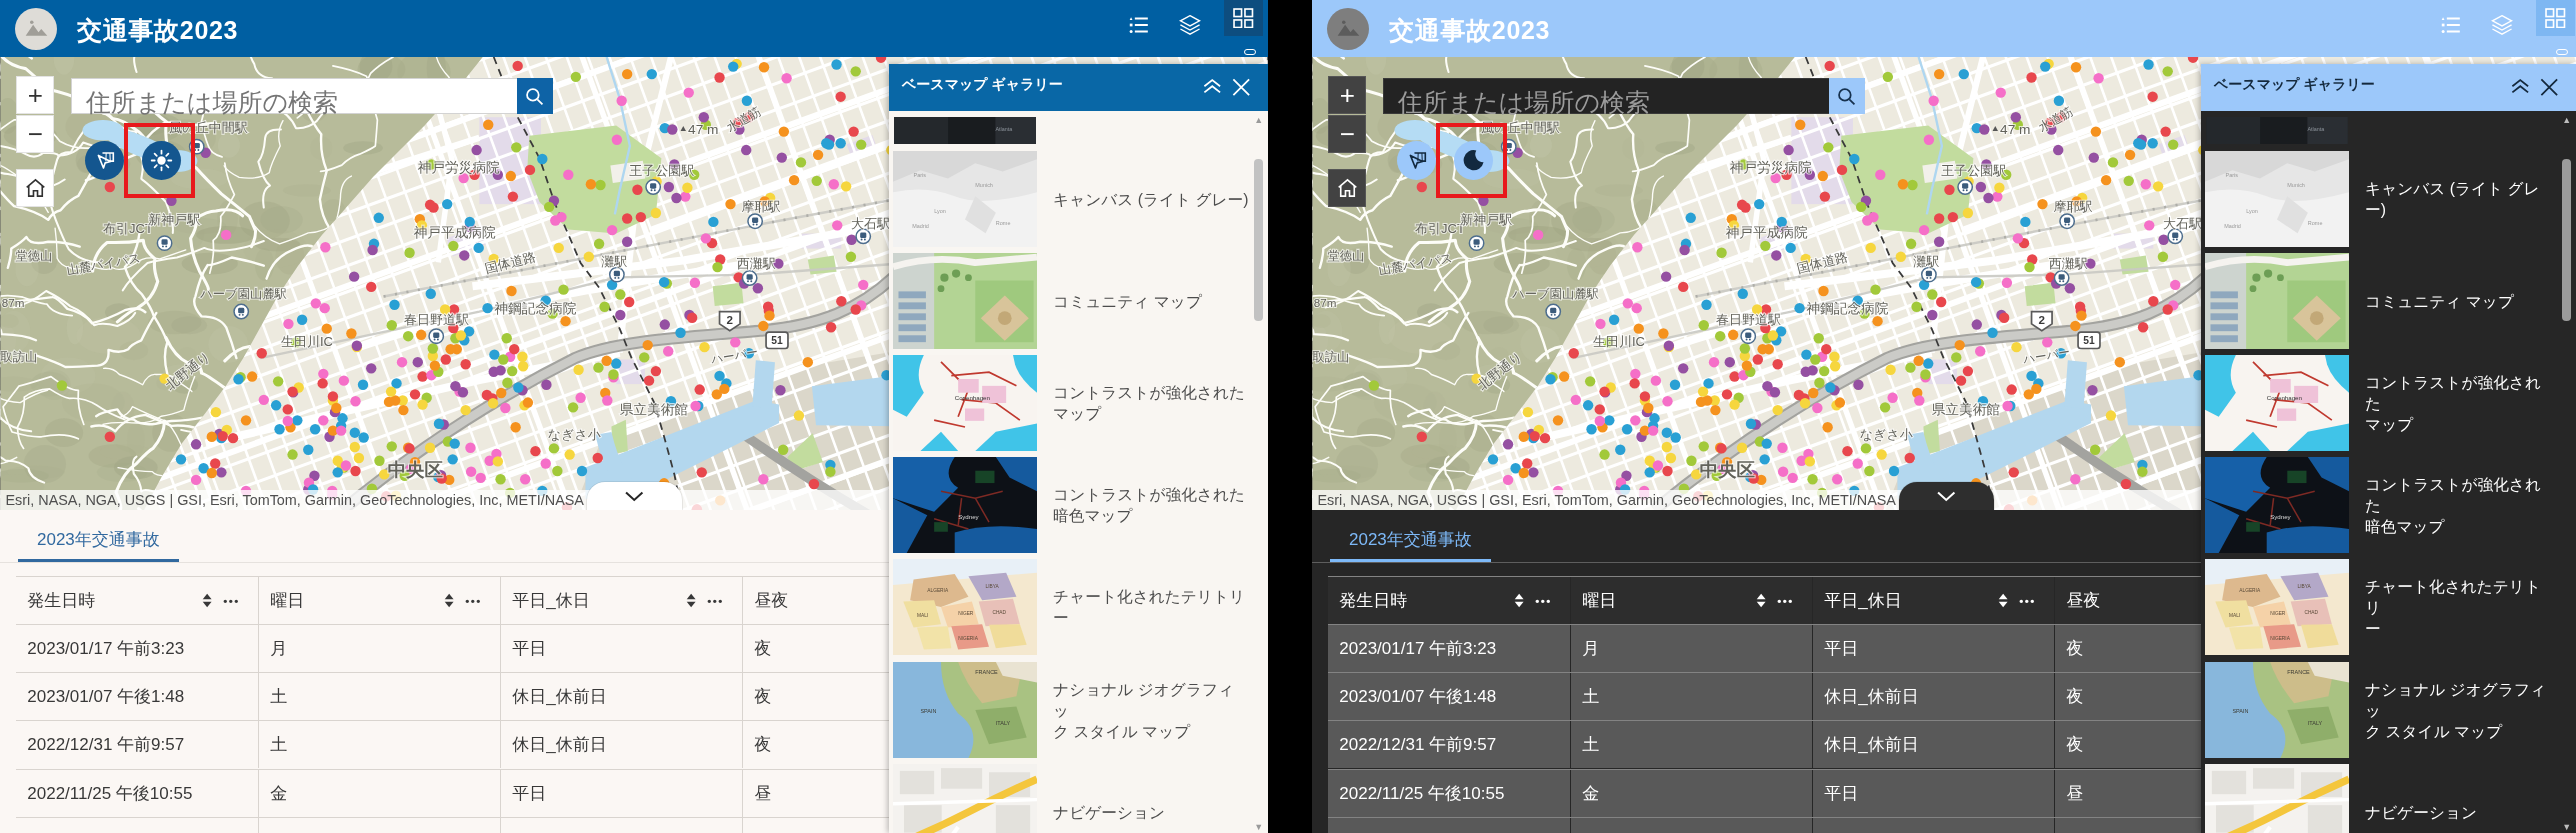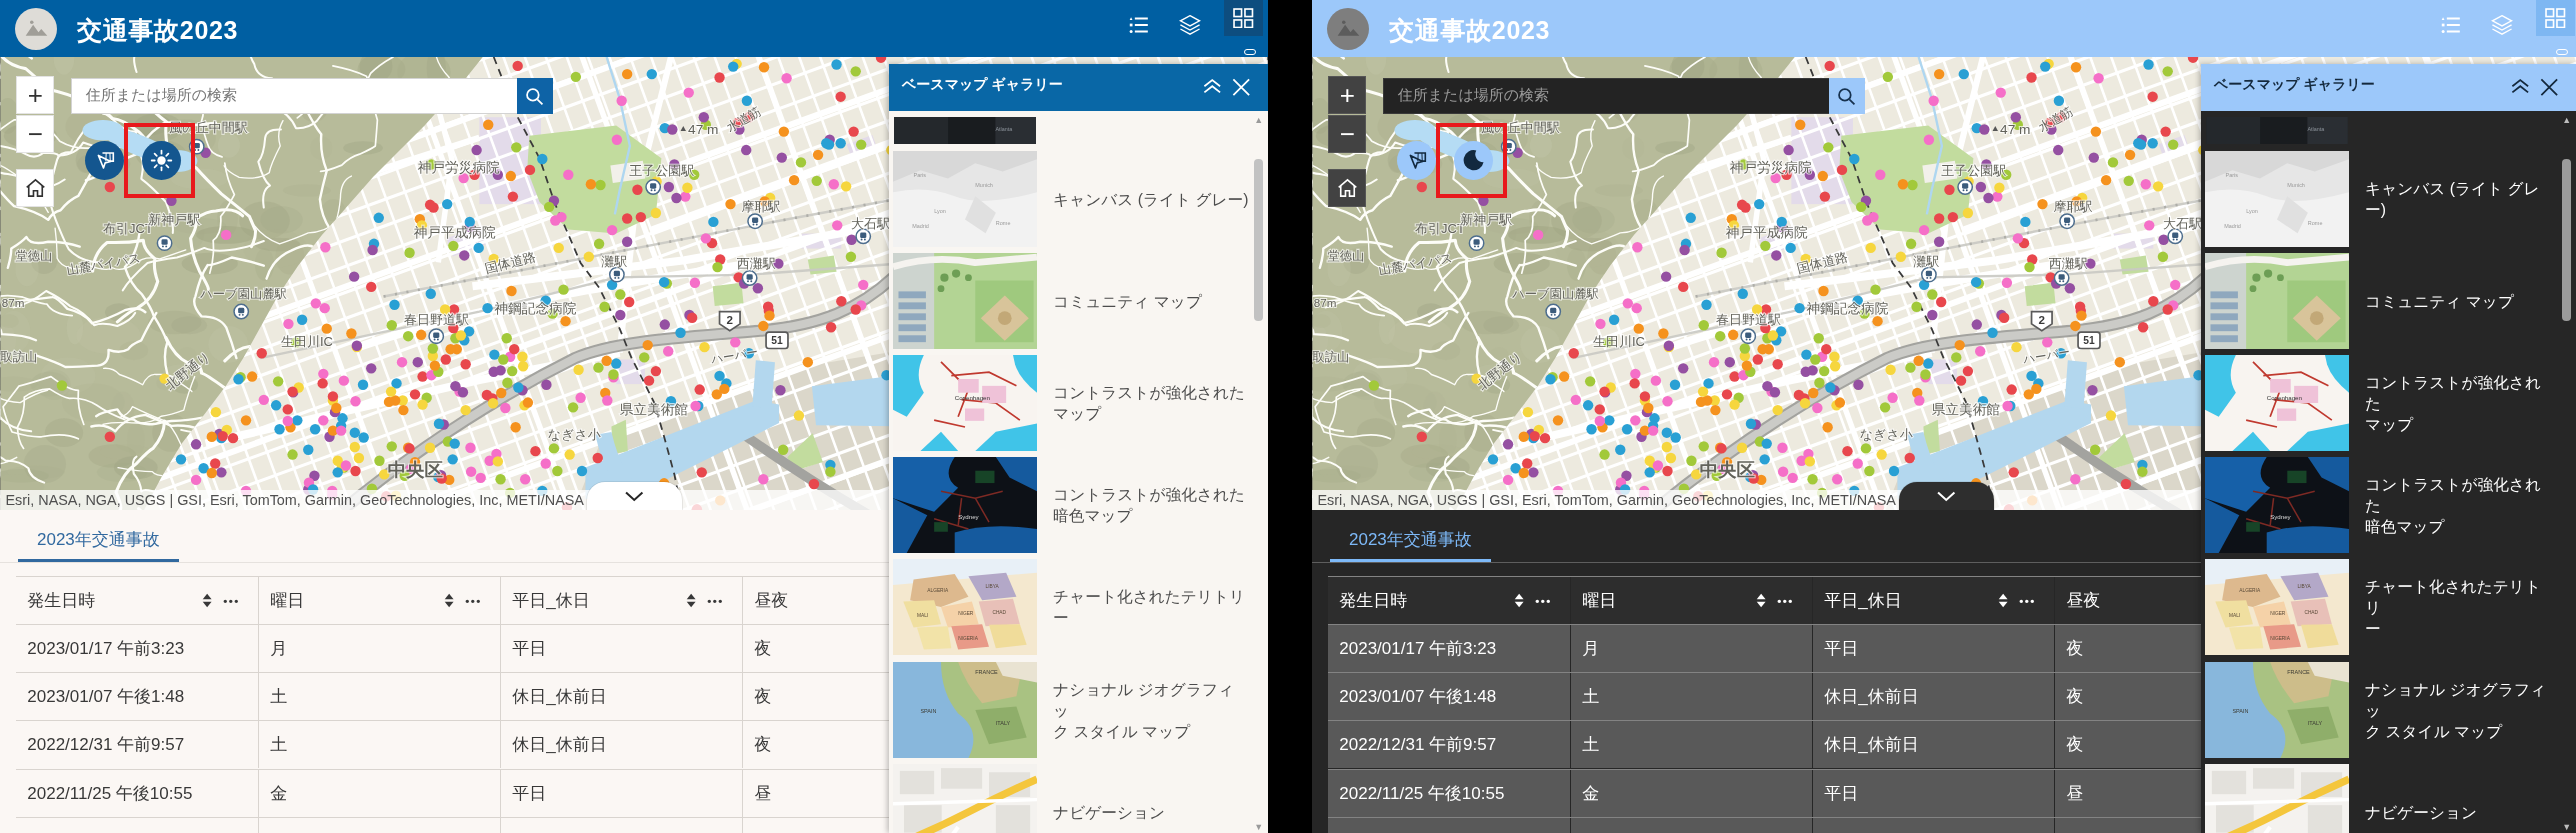--- a/index.html
+++ b/index.html
@@ -22,21 +22,21 @@
 .logo{position:absolute;left:15px;top:7.5px;width:42px;height:42px;border-radius:50%;background:var(--logobg);color:var(--logoink);display:flex;align-items:center;justify-content:center}
 .ttl{position:absolute;left:77px;top:14.4px;font-size:25px;font-weight:bold;color:#fff;letter-spacing:0.7px}
 .hic{position:absolute}
 .hbox{position:absolute;left:1224px;top:0;width:39px;height:36px;background:var(--hbox)}
 .oval{position:absolute;left:1244px;top:49px;width:12.3px;height:6.2px;border:1.4px solid #fff;border-radius:3.1px}
 .map{position:absolute;left:0;top:57px;width:1268px;height:453px;overflow:hidden}
 .mapsvg{position:absolute;left:0;top:0}
 .attr{position:absolute;left:0;top:433px;width:1268px;height:20.5px;background:rgba(255,255,255,0.78);color:#4f4f4f;font-size:14.4px;line-height:20.5px;padding-left:5.5px}
 .chevtab{position:absolute;left:587px;top:425px;width:95px;height:28px;border-radius:18px 18px 0 0;background:var(--chevbg);color:var(--chevink);text-align:center;padding-top:9px;box-shadow:0 0 0 0.7px rgba(0,0,0,0.10)}
 .srch{position:absolute;left:71px;top:20.5px;width:482px;height:36px;background:var(--srchbg);border:0.7px solid rgba(110,110,110,.3)}
-.ph{position:absolute;left:13.7px;top:7.5px;font-size:15px;color:var(--srchink)}
+.ph{position:absolute;left:13.7px;top:7.5px;font-size:25px;color:var(--srchink)}
 .sbtn{position:absolute;right:-0.7px;top:-0.7px;width:36px;height:36px;background:var(--sbtn);color:var(--sbtnink);display:flex;align-items:center;justify-content:center}
 .zbtn{position:absolute;width:38px;height:38px;background:var(--zbg);color:var(--zink);border:0.7px solid var(--zbrd);font-size:26px;text-align:center;line-height:36px}
 .hbn{display:flex;align-items:center;justify-content:center}
 .cbtn{position:absolute;width:39px;height:39px;border-radius:50%;background:var(--cbtn);color:var(--cink);display:flex;align-items:center;justify-content:center}
 .redbox{position:absolute;left:124px;top:66px;width:71px;height:75px;border:4.8px solid #e8191c}
 .tpanel{position:absolute;left:0;top:510px;right:0;bottom:0;background:var(--panel);color:var(--ink)}
 .tab{position:absolute;left:37px;top:18px;font-size:17px;color:var(--tabblue)}
 .tabul{position:absolute;left:18px;top:49px;width:161px;height:3.4px;background:var(--tabblue);z-index:2}
 .hl{position:absolute;left:0;top:52px;right:0;height:0.7px;background:var(--rowline);opacity:.6}
 .tbl{position:absolute;left:15.7px;top:66px;right:0;bottom:0;font-size:17px}

